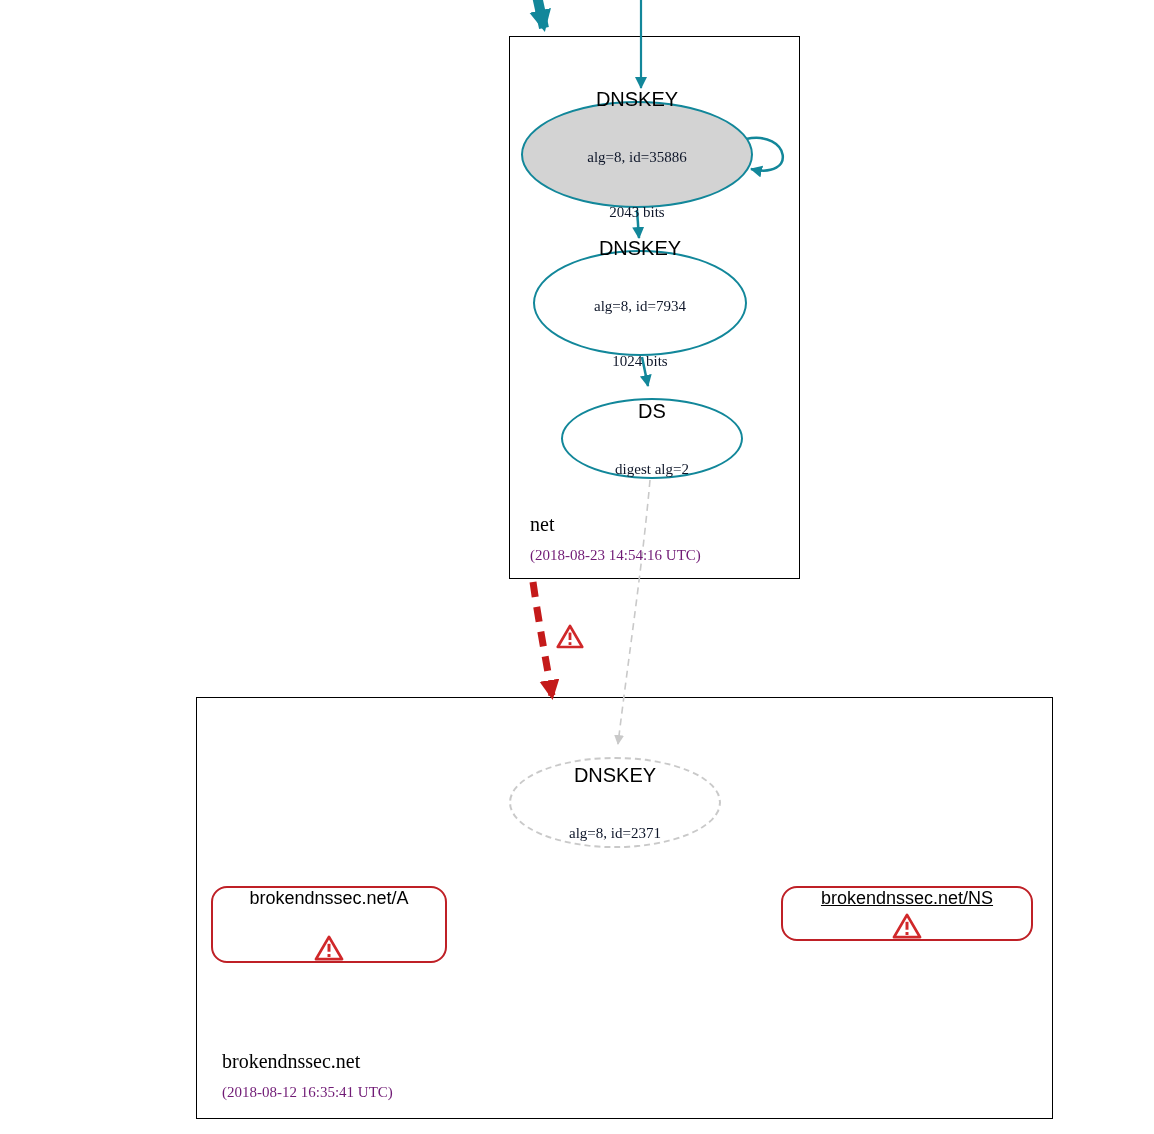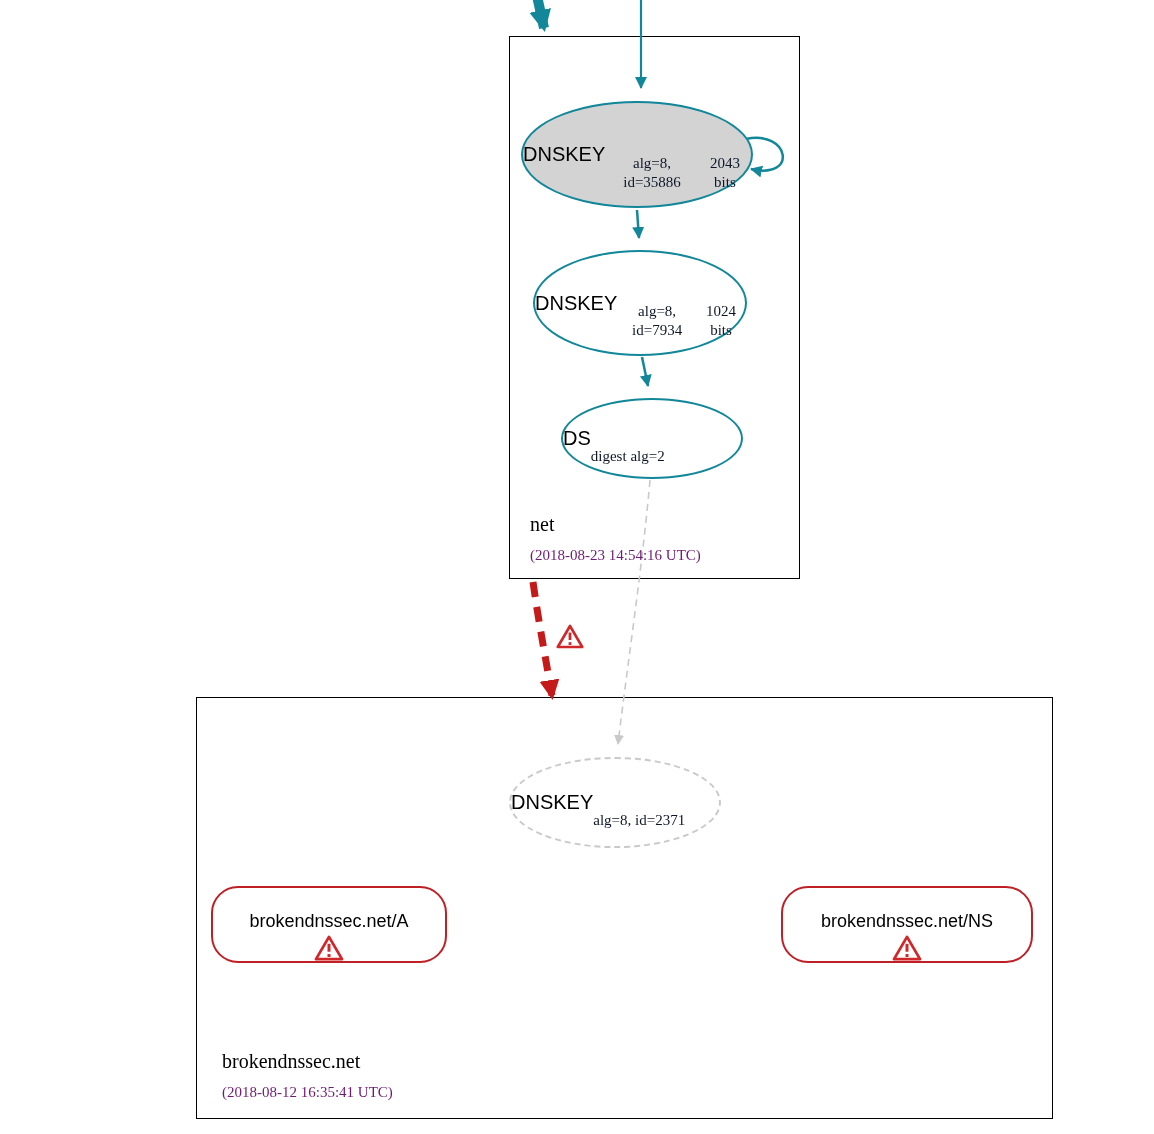--- a/index.html
+++ b/index.html
@@ -15,22 +15,23 @@
   .zone-box {
     position: absolute;
     border: 1px solid #000000;
     background: transparent;
   }
   .ellipse {
     position: absolute;
     border-radius: 50%;
     background: #ffffff;
     display: flex;
-    flex-direction: row;
+    flex-direction: column;
     align-items: center;
+    justify-content: center;
     text-align: center;
     line-height: 1.25;
     box-sizing: border-box;
   }
   .teal-stroke { border: 2.5px solid #12879a; }
   .teal-stroke-thin { border: 2px solid #12879a; }
   .gray-fill { background: #d3d3d3; }
   .dashed-stroke { border: 2px dashed #c9c9c9; }
   .node-title {
     font-family: "Liberation Sans", sans-serif;
@@ -39,26 +40,26 @@
   }
   .node-meta {
     font-family: "Liberation Serif", serif;
     font-size: 15px;
     color: #0f172a;
     margin-top: 36px;
   }
   .rrset {
     position: absolute;
     border: 2px solid #bf2026;
-    border-radius: 27px;
+    border-radius: 16px;
     background: #ffffff;
     display: flex;
     flex-direction: column;
     align-items: center;
-    justify-content: flex-end;
+    justify-content: space-between;
     gap: 3px;
     box-sizing: border-box;
   }
   .rrset-label {
     font-family: "Liberation Sans", sans-serif;
     font-size: 18px;
     color: #000000;
   }
   .zone-label {
     position: absolute;
@@ -151,21 +152,21 @@
     <span>
       <svg class="warn" width="30" height="26" viewBox="0 0 32 28">
         <path d="M16 2 L30 26 L2 26 Z" fill="#ffffff" stroke="#d0282a" stroke-width="3" stroke-linejoin="round"></path>
         <rect x="14.4" y="9.5" width="3.2" height="8.5" fill="#d0282a"></rect>
         <rect x="14.4" y="20.5" width="3.2" height="3.2" fill="#d0282a"></rect>
       </svg>
     </span>
   </div>
 
 
-  <div class="rrset" style="left:781px; top:886px; width:252px; height:77px;">
+  <div class="rrset" style="left:781px; top:886px; width:252px; height:55px;text-decoration:underline;">
     <span class="rrset-label">brokendnssec.net/NS</span>
     <span>
       <svg class="warn" width="30" height="26" viewBox="0 0 32 28">
         <path d="M16 2 L30 26 L2 26 Z" fill="#ffffff" stroke="#d0282a" stroke-width="3" stroke-linejoin="round"></path>
         <rect x="14.4" y="9.5" width="3.2" height="8.5" fill="#d0282a"></rect>
         <rect x="14.4" y="20.5" width="3.2" height="3.2" fill="#d0282a"></rect>
       </svg>
     </span>
   </div>
 

